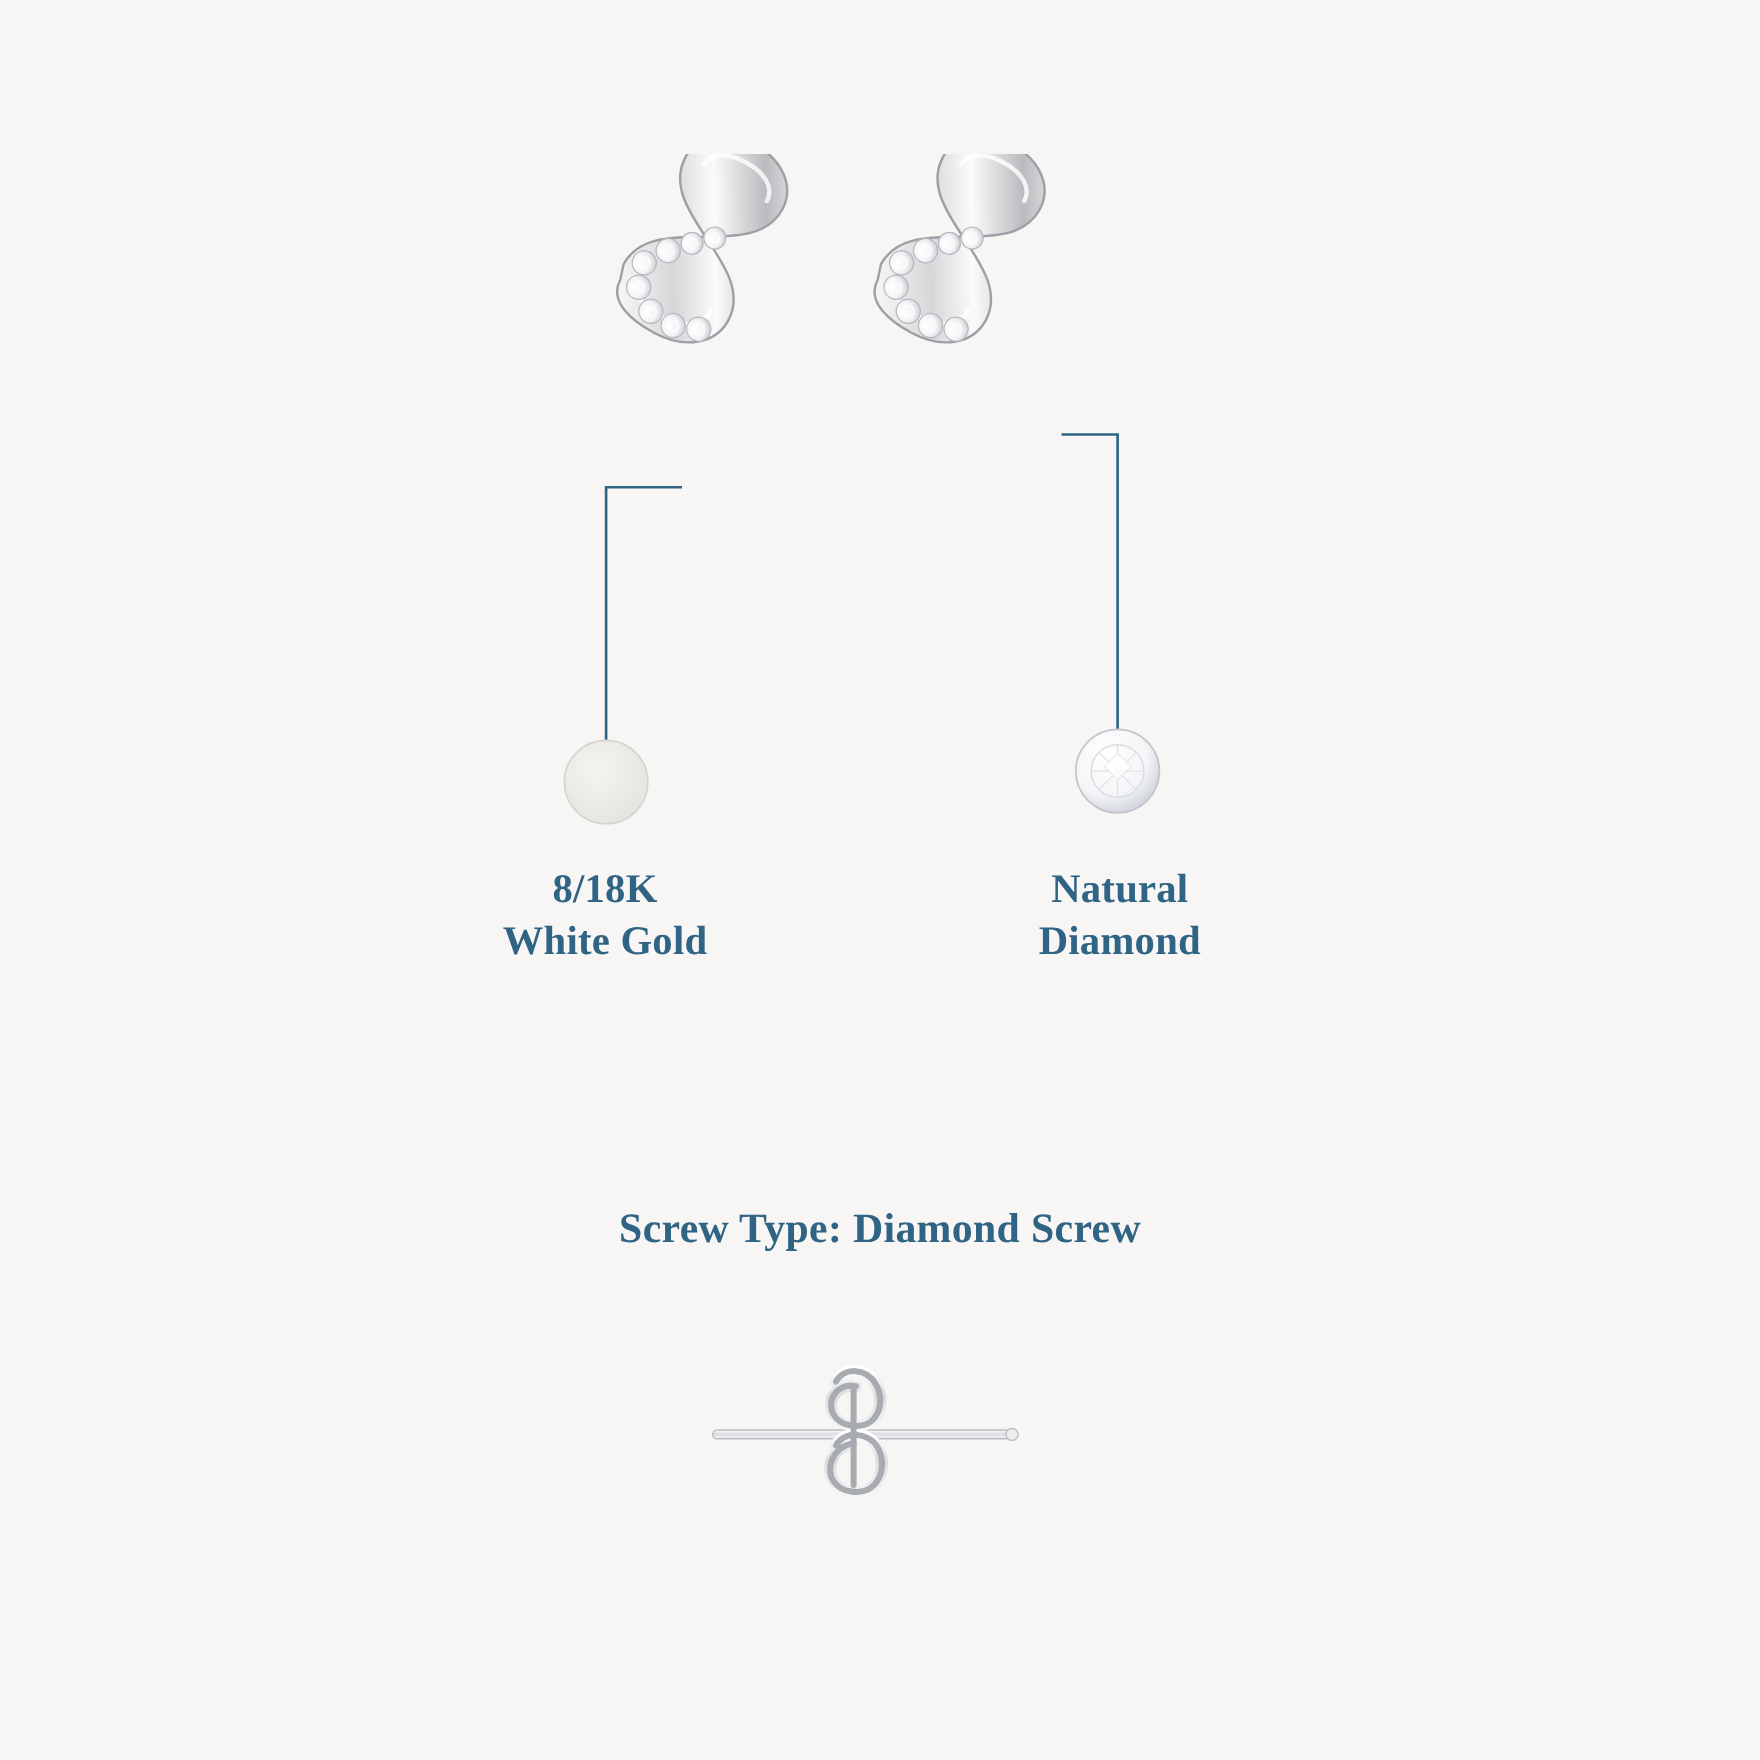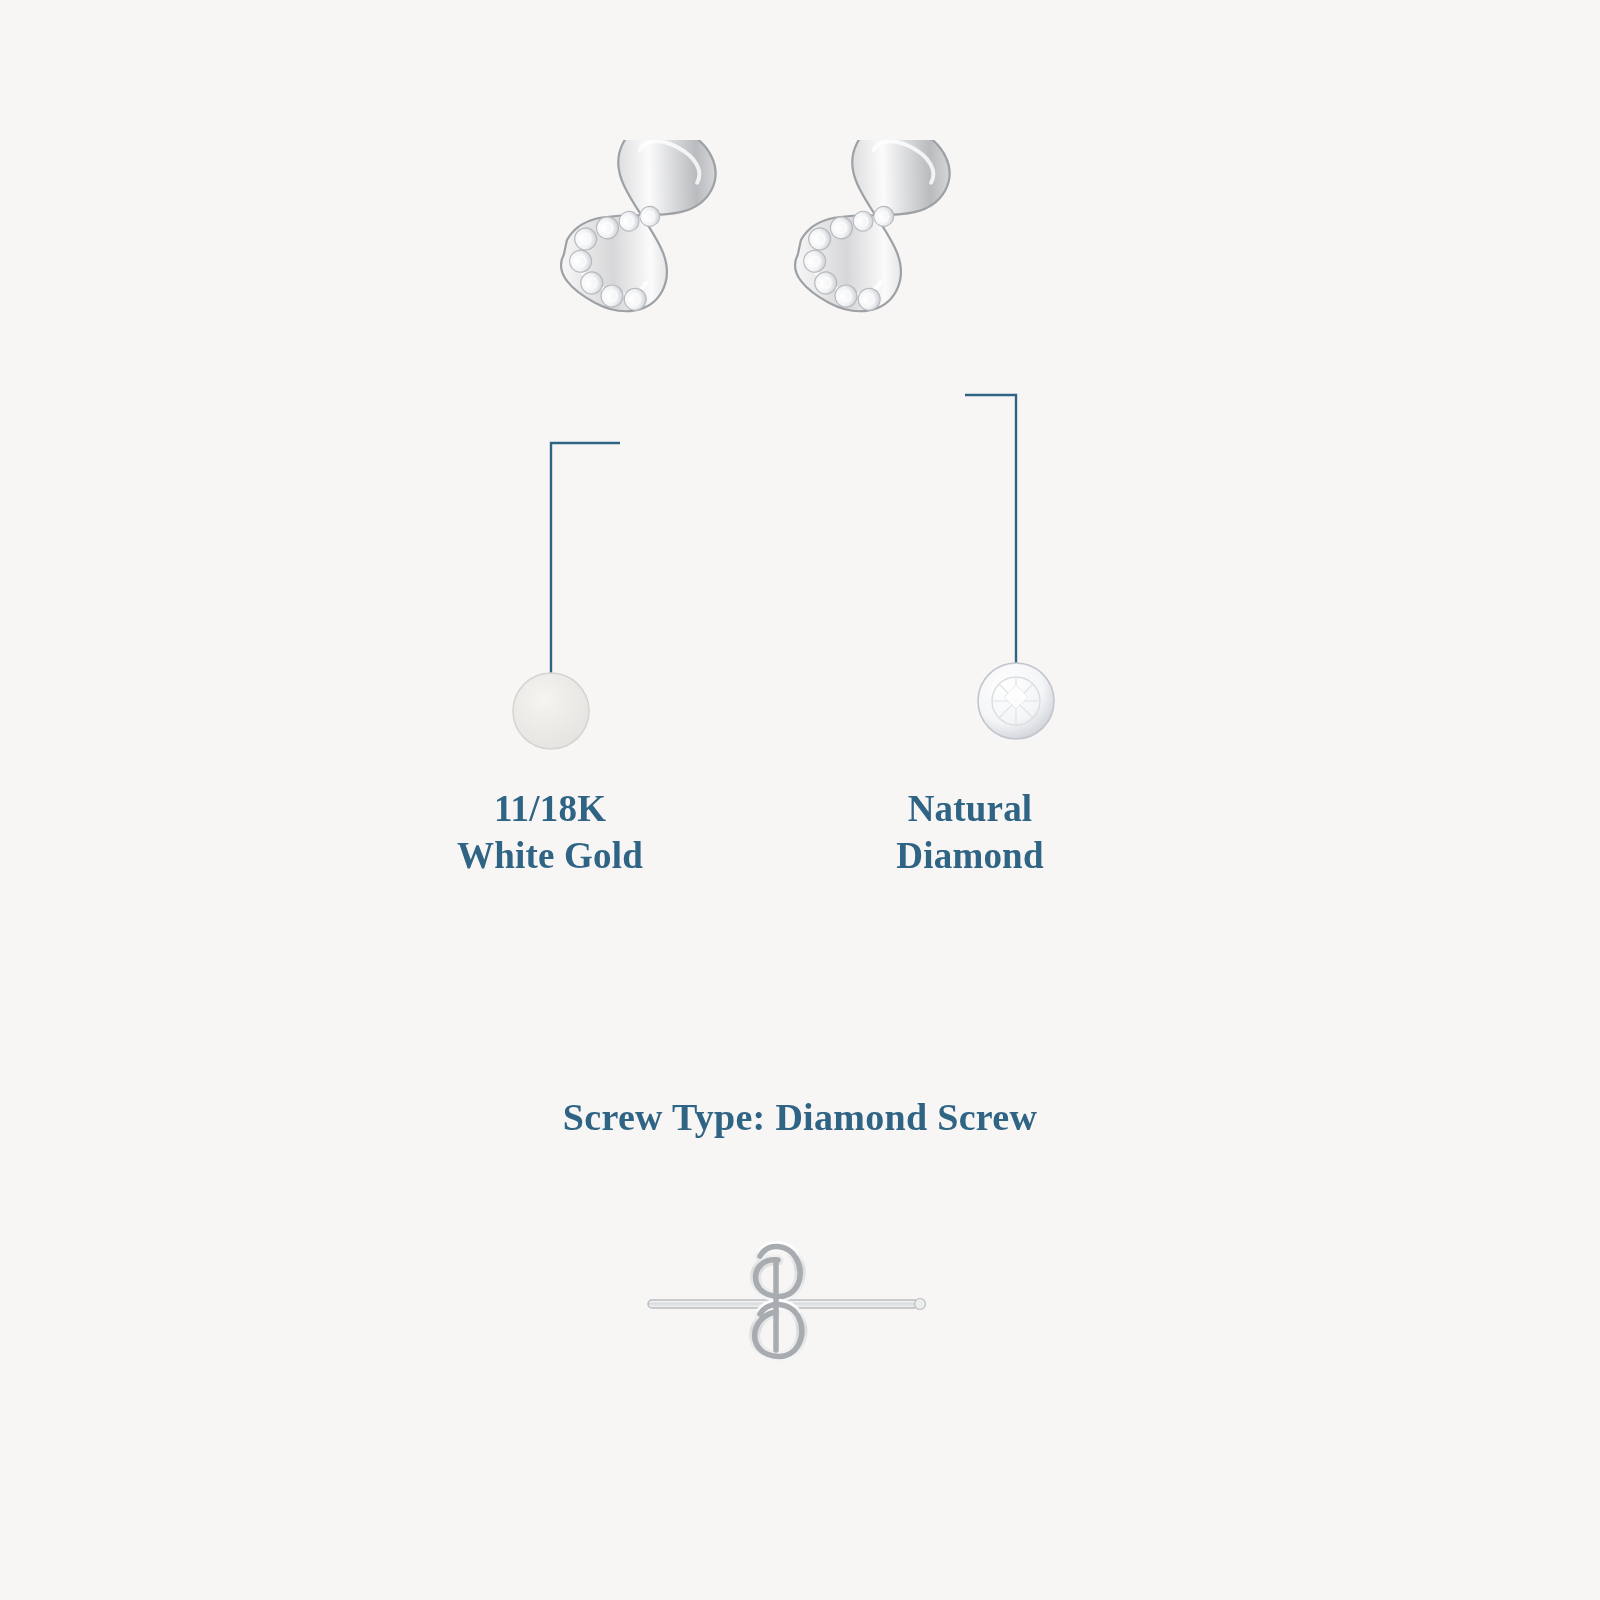--- a/index.html
+++ b/index.html
@@ -38,21 +38,21 @@
     line-height: 1.28;
     letter-spacing: 0.2px;
     white-space: pre-line;
   }
   #label-gold {
     left: 360px;
     top: 785px;
     width: 380px;
   }
   #label-diamond {
-    left: 780px;
+    left: 828px;
     top: 785px;
     width: 380px;
   }
 
   
   .screw-heading {
     position: absolute;
     left: 0;
     right: 0;
     top: 1095px;
@@ -183,21 +183,21 @@
       <g stroke="#dfe3e8" stroke-width="1.2">
         <line x1="40" y1="16" x2="40" y2="64"></line>
         <line x1="16" y1="40" x2="64" y2="40"></line>
         <line x1="23" y1="23" x2="57" y2="57"></line>
         <line x1="57" y1="23" x2="23" y2="57"></line>
       </g>
       <polygon points="40,24 52,36 40,48 28,36" fill="#ffffff" opacity="0.85" stroke="#e3e7eb" stroke-width="1"></polygon>
     </svg>
   </div>
 
-  <div class="callout-label" id="label-gold">11/18K
+  <div class="callout-label" id="label-gold">8/18K
 White Gold</div>
   <div class="callout-label" id="label-diamond">Natural
 Diamond</div>
 
   <div class="screw-heading">Screw Type: Diamond Screw</div>
 
   <div class="screw-area">
     <svg width="400" height="220" viewBox="0 0 400 220">
       <defs>
         <linearGradient id="post" x1="0" y1="0" x2="0" y2="1">

